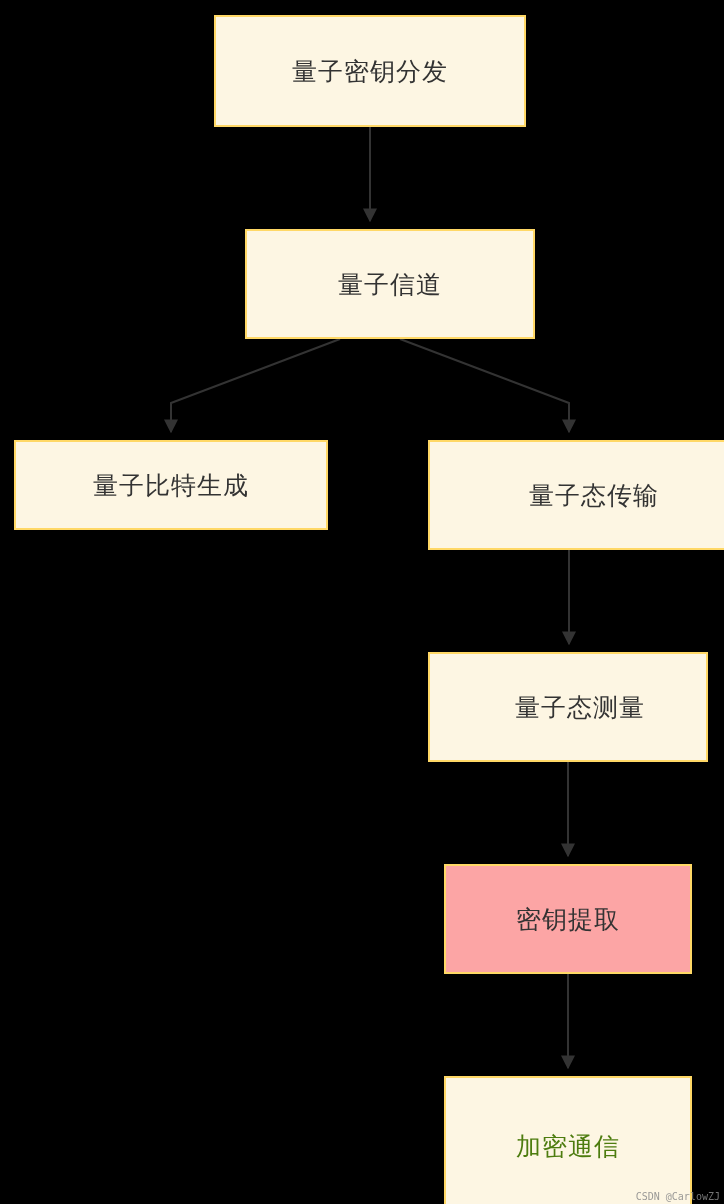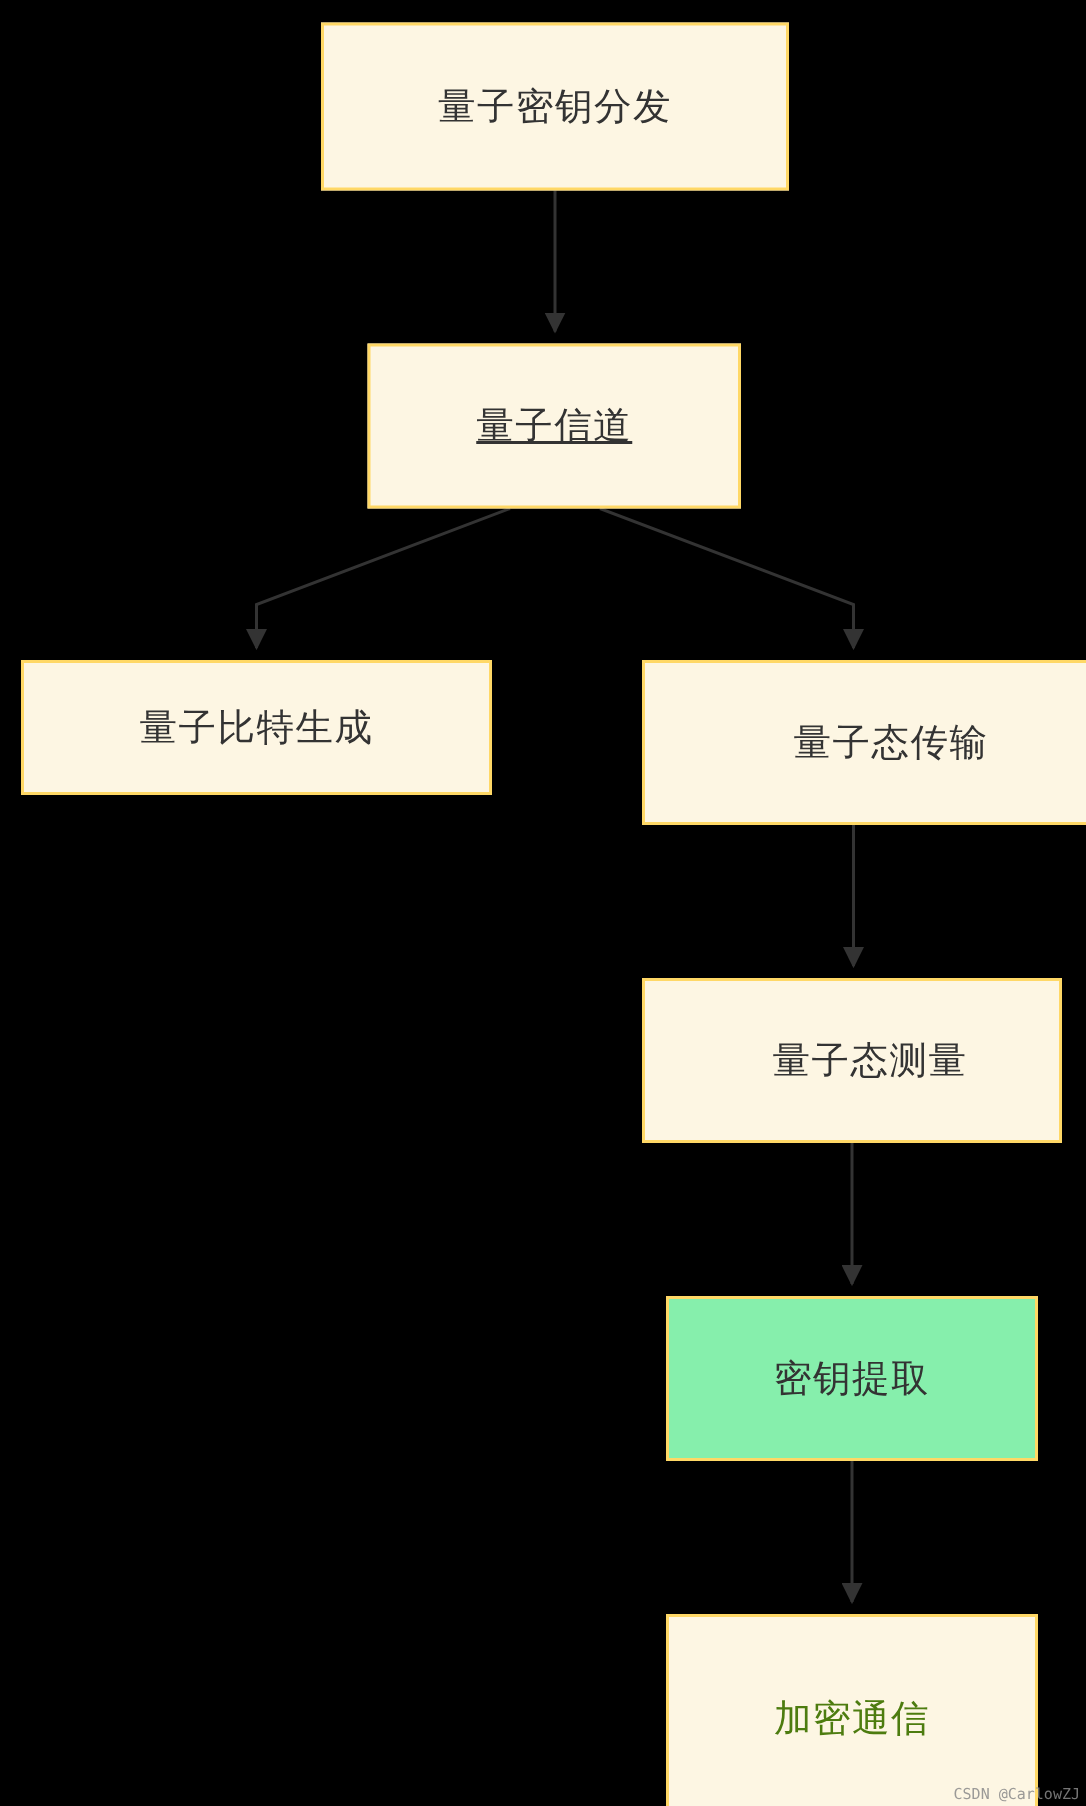--- a/index.html
+++ b/index.html
@@ -68,33 +68,33 @@
         <path d="M 400,339 L 569,403 L 569,432" stroke="#333333" stroke-width="2" fill="none" marker-end="url(#arrowhead)"></path>
         <path d="M 569,550 L 569,644" stroke="#333333" stroke-width="2" fill="none" marker-end="url(#arrowhead)"></path>
         <path d="M 568,762 L 568,856" stroke="#333333" stroke-width="2" fill="none" marker-end="url(#arrowhead)"></path>
         <path d="M 568,974 L 568,1068" stroke="#333333" stroke-width="2" fill="none" marker-end="url(#arrowhead)"></path>
       </g>
   </svg>
 
   <div class="node" style="left: 214px; top: 15px; width: 312px; height: 112px; background: rgb(253, 246, 227); border-color: rgb(255, 216, 102); color: rgb(51, 51, 51);">
     <span class="node-label">量子密钥分发</span>
   </div>
-  <div class="node" style="left: 245px; top: 229px; width: 249px; height: 110px; background: rgb(253, 246, 227); border-color: rgb(255, 216, 102); color: rgb(51, 51, 51); text-decoration: underline;">
+  <div class="node" style="left: 245px; top: 229px; width: 290px; height: 110px; background: rgb(253, 246, 227); border-color: rgb(255, 216, 102); color: rgb(51, 51, 51);">
     <span class="node-label">量子信道</span>
   </div>
   <div class="node" style="left: 14px; top: 440px; width: 314px; height: 90px; background: rgb(253, 246, 227); border-color: rgb(255, 216, 102); color: rgb(51, 51, 51);">
     <span class="node-label">量子比特生成</span>
   </div>
   <div class="node" style="left: 428px; top: 440px; width: 332px; height: 110px; background: rgb(253, 246, 227); border-color: rgb(255, 216, 102); color: rgb(51, 51, 51);">
     <span class="node-label">量子态传输</span>
   </div>
   <div class="node" style="left: 428px; top: 652px; width: 280px; height: 110px; background: rgb(253, 246, 227); border-color: rgb(255, 216, 102); color: rgb(51, 51, 51); padding-left: 24px;">
     <span class="node-label">量子态测量</span>
   </div>
-  <div class="node" style="left: 444px; top: 864px; width: 248px; height: 110px; background: #86efac; border-color: rgb(255, 216, 102); color: rgb(51, 51, 51);">
+  <div class="node" style="left: 444px; top: 864px; width: 248px; height: 110px; background: #fca5a5; border-color: rgb(255, 216, 102); color: rgb(51, 51, 51);">
     <span class="node-label">密钥提取</span>
   </div>
   <div class="node" style="left: 444px; top: 1076px; width: 248px; height: 140px; background: rgb(253, 246, 227); border-color: rgb(255, 216, 102); color: #4d7c0f;">
     <span class="node-label">加密通信</span>
   </div>
 
   <div id="watermark">CSDN @CarlowZJ</div>
 </div>
 
 </body></html>

